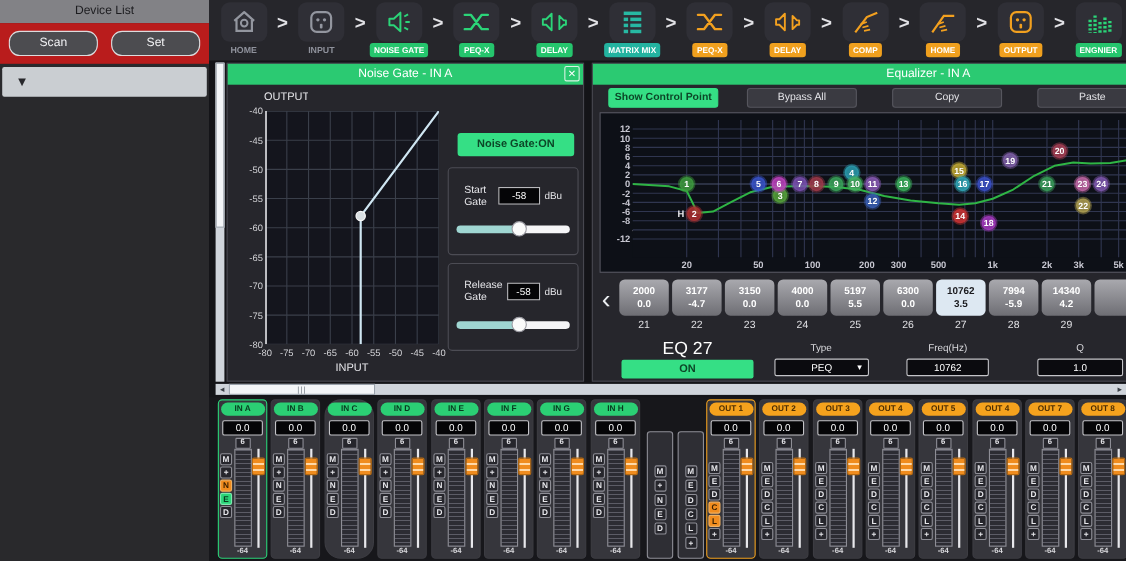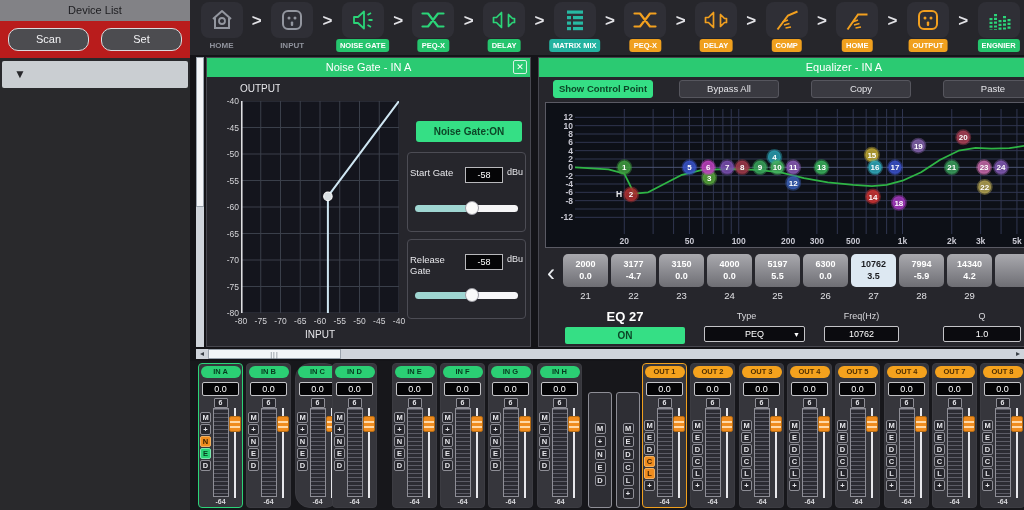--- a/index.html
+++ b/index.html
@@ -33,42 +33,42 @@
   .eq-window{left:538px;top:57px;width:612px;height:290px}
 
   
   .ng-ytitle{position:absolute;left:33px;top:25px;width:40px;overflow:hidden;white-space:nowrap;color:#e6e6ea;font-size:10px}
   .ng-plot{position:absolute;left:34px;top:43px}
   .ng-ylab{position:absolute;width:26px;text-align:right;color:#d4d4d8;font-size:8.5px}
   .ng-xlab{position:absolute;width:24px;text-align:center;color:#d4d4d8;font-size:8.5px;top:258px}
   .ng-xtitle{position:absolute;left:34px;top:271px;width:158px;text-align:center;color:#e6e6ea;font-size:10px}
   .ng-power{position:absolute;left:209px;top:63px;width:106px;height:21px;background:#35df85;border-radius:3px;color:#0c4627;font-size:10px;font-weight:bold;text-align:center;line-height:21px}
   .ng-group{position:absolute;left:200px;width:119px;height:80px;border:1px solid #4c4c54;border-radius:4px}
-  .ng-row{display:flex;gap:4px;margin:14px 2px 0}
+  .ng-row{display:flex;align-items:center;gap:4px;margin:14px 14px 0}
   .ng-lbl{color:#e6e6ea;font-size:9.5px;flex:1}
   .ng-valbox{width:38px;height:16px;background:#050507;border:1px solid #b8b8bc;color:#fff;font-size:9px;text-align:center;line-height:14px}
   .ng-unit{color:#e6e6ea;font-size:9px}
   .ng-slider{position:absolute;left:7px;right:7px;top:52px;height:7px;border-radius:4px}
   .ng-thumb{position:absolute;top:-4px;width:14px;height:14px;border-radius:50%;background:#fafafa;border:1px solid #9a9aa2;transform:translateX(-50%)}
 
   
   .eq-btn{position:absolute;top:22px;height:18px;width:100px;background:#3a3a41;border:1px solid #56565e;border-radius:3px;color:#e4e4e8;font-size:9.5px;text-align:center;line-height:16px}
   .eq-btn.active{background:#35df85;border-color:#35df85;color:#0c4627;font-weight:bold}
   .eq-graphbox{position:absolute;left:6px;top:44px;width:600px;height:146px;border:1px solid #5a5a64;background:#0d1017;overflow:hidden}
   .eq-ylab{position:absolute;width:25px;text-align:right;color:#c8c8d2;font-size:8.5px;font-weight:bold}
   .eq-xlab{position:absolute;width:24px;text-align:center;color:#c8c8d2;font-size:8.5px;font-weight:bold;top:133px}
   .eq-svg{position:absolute;left:29px;top:6px}
   .eq-table{position:absolute;left:4px;top:196px;width:600px;height:52px}
   .eq-prev{position:absolute;left:4px;top:4px;color:#eceff2;font-size:24px;line-height:30px}
   .eq-cells{position:absolute;left:20px;top:0;display:flex;gap:3px}
   .eq-cellwrap{width:45px;flex:0 0 auto}
   .eq-cell{width:45px;height:33px;border-radius:5px;background:linear-gradient(#a9a9ae,#6e6e74);color:#fff;font-size:9px;font-weight:bold;text-align:center;padding-top:4px;line-height:12px}
   .eq-cell.selected{background:#dde8f2;color:#1b1b1f}
   .eq-bandnum{margin-top:3px;text-align:center;color:#e0e0e4;font-size:9.5px}
-  .eq-name{position:absolute;left:28px;top:251px;width:116px;text-align:center;color:#fff;font-weight:bold;font-size:13px}
+  .eq-name{position:absolute;left:28px;top:251px;width:116px;text-align:center;color:#fff;font-weight:normal;font-size:16px}
   .eq-on{position:absolute;left:26px;top:269px;width:120px;height:17px;background:#35df85;border-radius:2px;color:#0c4627;font-weight:bold;font-size:10px;text-align:center;line-height:17px}
   .eq-ctl-label{position:absolute;top:253px;color:#d8d8dc;font-size:9px;text-align:center}
   .eq-field{position:absolute;top:268px;height:16px;background:#0b0b0f;border:1px solid #c4c4c8;border-radius:2px;color:#fff;font-size:9px;text-align:center;line-height:14px}
   .eq-dd-arrow{position:absolute;right:4px;top:0;font-size:7px;color:#fff;line-height:15px}
 
   
   .vscroll{position:absolute;left:196px;top:57px;width:8px;height:290px;background:#cfd4db}
   .vthumb{position:absolute;left:0;top:0;width:8px;height:150px;background:#f3f5f8;border:1px solid #9aa2ac}
   .hscroll{position:absolute;left:196px;top:349px;width:828px;height:10px;background:#cfd4db}
   .harrow{position:absolute;top:0;width:12px;height:10px;color:#3a3f46;font-size:8px;line-height:10px;text-align:center}
@@ -571,21 +571,21 @@
               <div></div>
             </div>
             <div class="eq-bandnum"></div>
           </div>
         </div>
     </div>
 
     <div class="eq-name">EQ 27</div>
     <div class="eq-on">ON</div>
     <div class="eq-ctl-label" style="left:165px;width:85px">Type</div>
-    <div class="eq-field" style="left:165px;width:101px">
+    <div class="eq-field" style="left:165px;width:86px">
       <span>PEQ</span>
       <span class="eq-dd-arrow">▼</span>
     </div>
     <div class="eq-ctl-label" style="left:285px;width:75px">Freq(Hz)</div>
     <div class="eq-field" style="left:285px;width:75px">10762</div>
     <div class="eq-ctl-label" style="left:404px;width:78px">Q</div>
     <div class="eq-field" style="left:404px;width:78px">1.0</div>
   </section>
 
   <div class="vscroll">
@@ -654,21 +654,21 @@
           <div class="scol">
             <div class="six">6</div>
             <div class="ticks"></div>
             <div class="negl">-64</div>
           </div>
           <div class="fslot">
             <div class="fhandle"></div>
           </div>
         </div>
       </div>
-      <div class="strip" style="left: 142px; width: 45px;">
+      <div class="strip" style="left: 153px; width: 45px;">
         <div class="pill in">IN D</div>
         <div class="val">0.0</div>
         <div class="sbody">
           <div class="lcol in">
             <div class="lbtn">M</div>
             <div class="lbtn">+</div>
             <div class="lbtn">N</div>
             <div class="lbtn">E</div>
             <div class="lbtn">D</div>
           </div>

